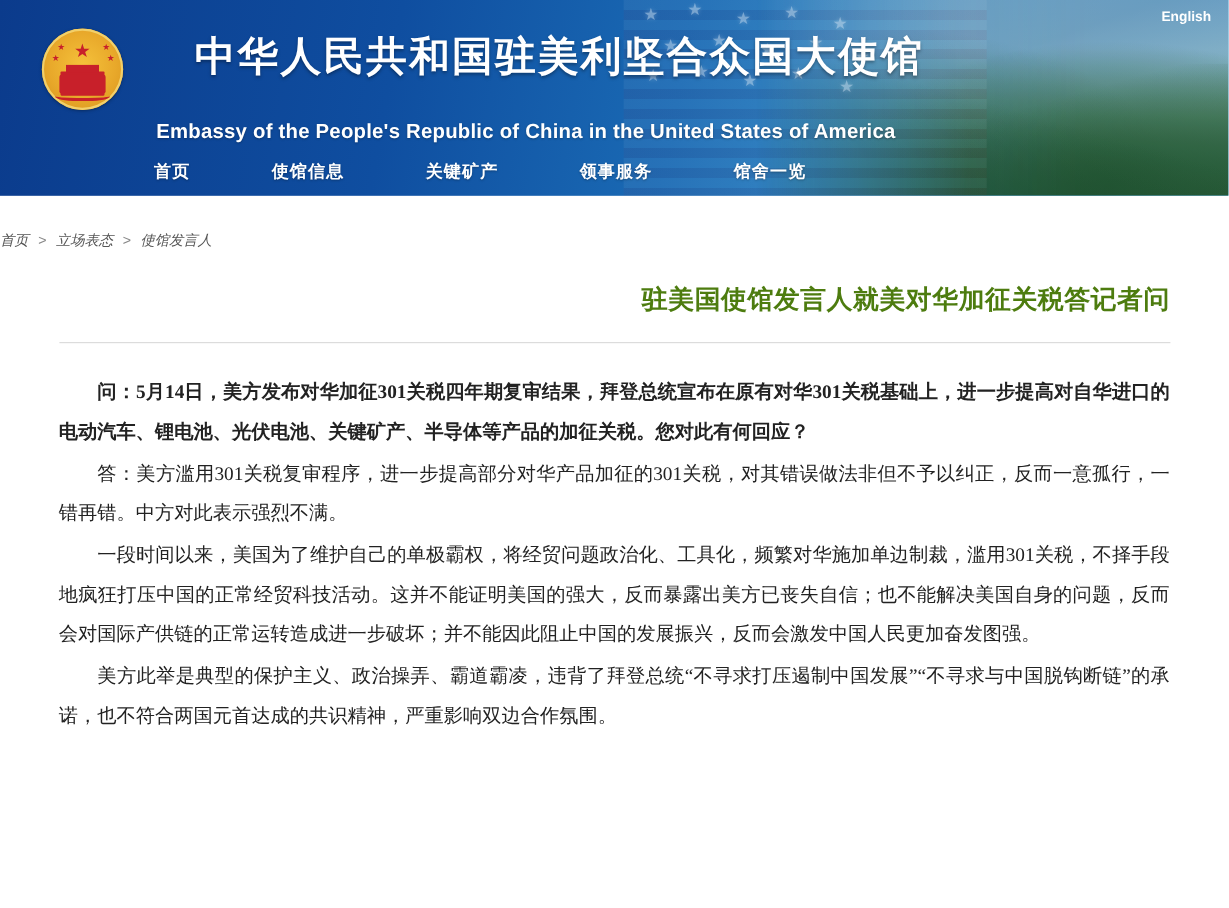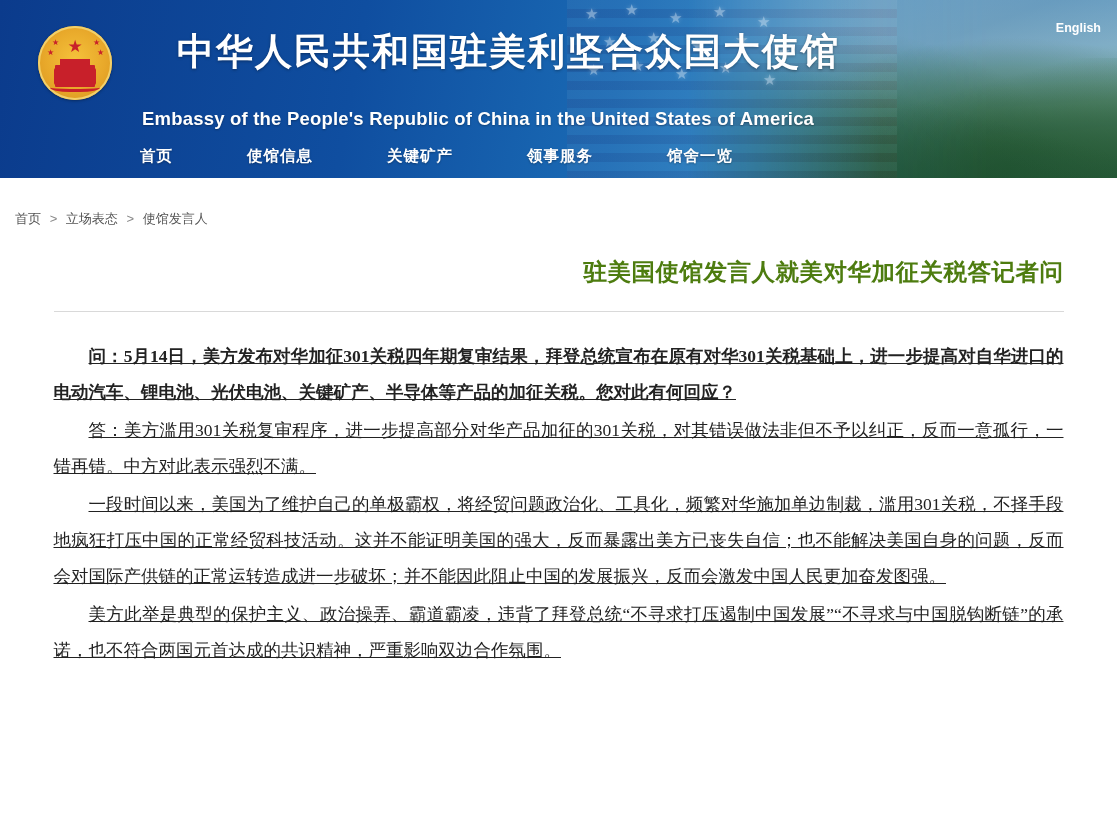--- a/index.html
+++ b/index.html
@@ -140,21 +140,20 @@
     text-shadow: 0 1px 2px rgba(0,0,0,0.3);
     margin-top: 24px;
   }
   .lang-switch {
     position: absolute;
     right: 16px; top: 8px;
     font-size: 12.5px;
     color: #ffffff;
     font-weight: bold;
     cursor: pointer;
-    margin-top: 13px;
   }
 
   .navbar {
     position: absolute;
     left: 0; bottom: 0;
     width: 1117px;
     height: 44px;
     display: flex;
     align-items: center;
     padding-left: 140px;
@@ -167,22 +166,23 @@
     letter-spacing: 1px;
     margin-right: 74px;
     cursor: pointer;
     white-space: nowrap;
     text-shadow: 0 1px 2px rgba(0,0,0,0.3);
   }
 
   
   .crumb-wrap {
     width: 934px;
-    padding: 32px 0 0 15px;
+    padding: 32px 0 0 0;
     box-sizing: border-box;
+    font-style: italic;
   }
   .crumb {
     font-size: 13px;
     color: #555;
   }
   .crumb span { cursor: pointer; }
   .crumb .sep { color: #888; margin: 0 5px; cursor: default; }
 
   
   .article {
@@ -216,21 +216,20 @@
     padding-top: 26px;
   }
   .para {
     font-size: 17.5px;
     line-height: 36px;
     color: #222;
     text-align: justify;
     text-indent: 2em;
     margin: 0 0 2px 0;
     font-family: "Liberation Serif", "DejaVu Serif", serif;
-    text-decoration: underline;
   }
   .para.q {
     font-weight: bold;
   }
 </style>
 </head>
 <body>
 
 <div class="header">
   <div class="hdr-photo"></div>

